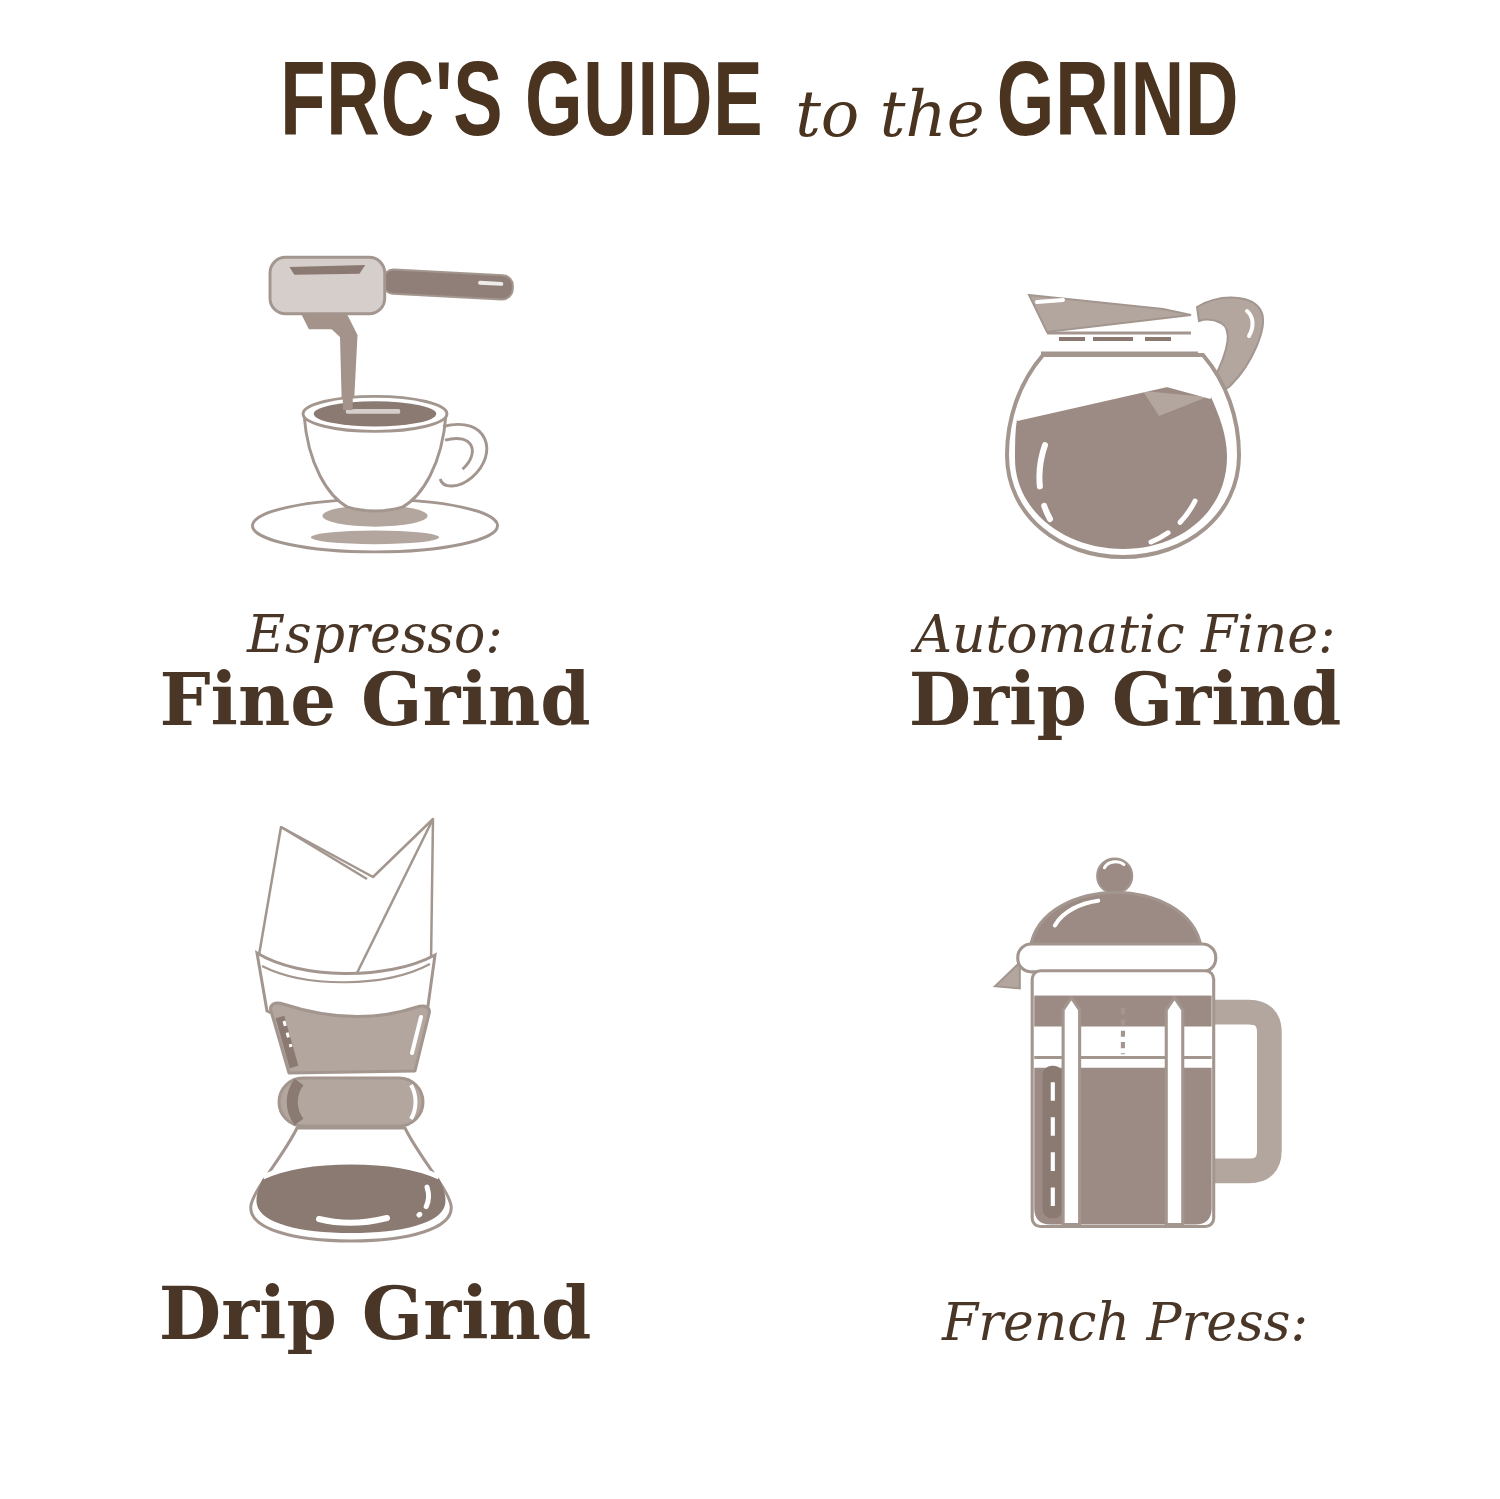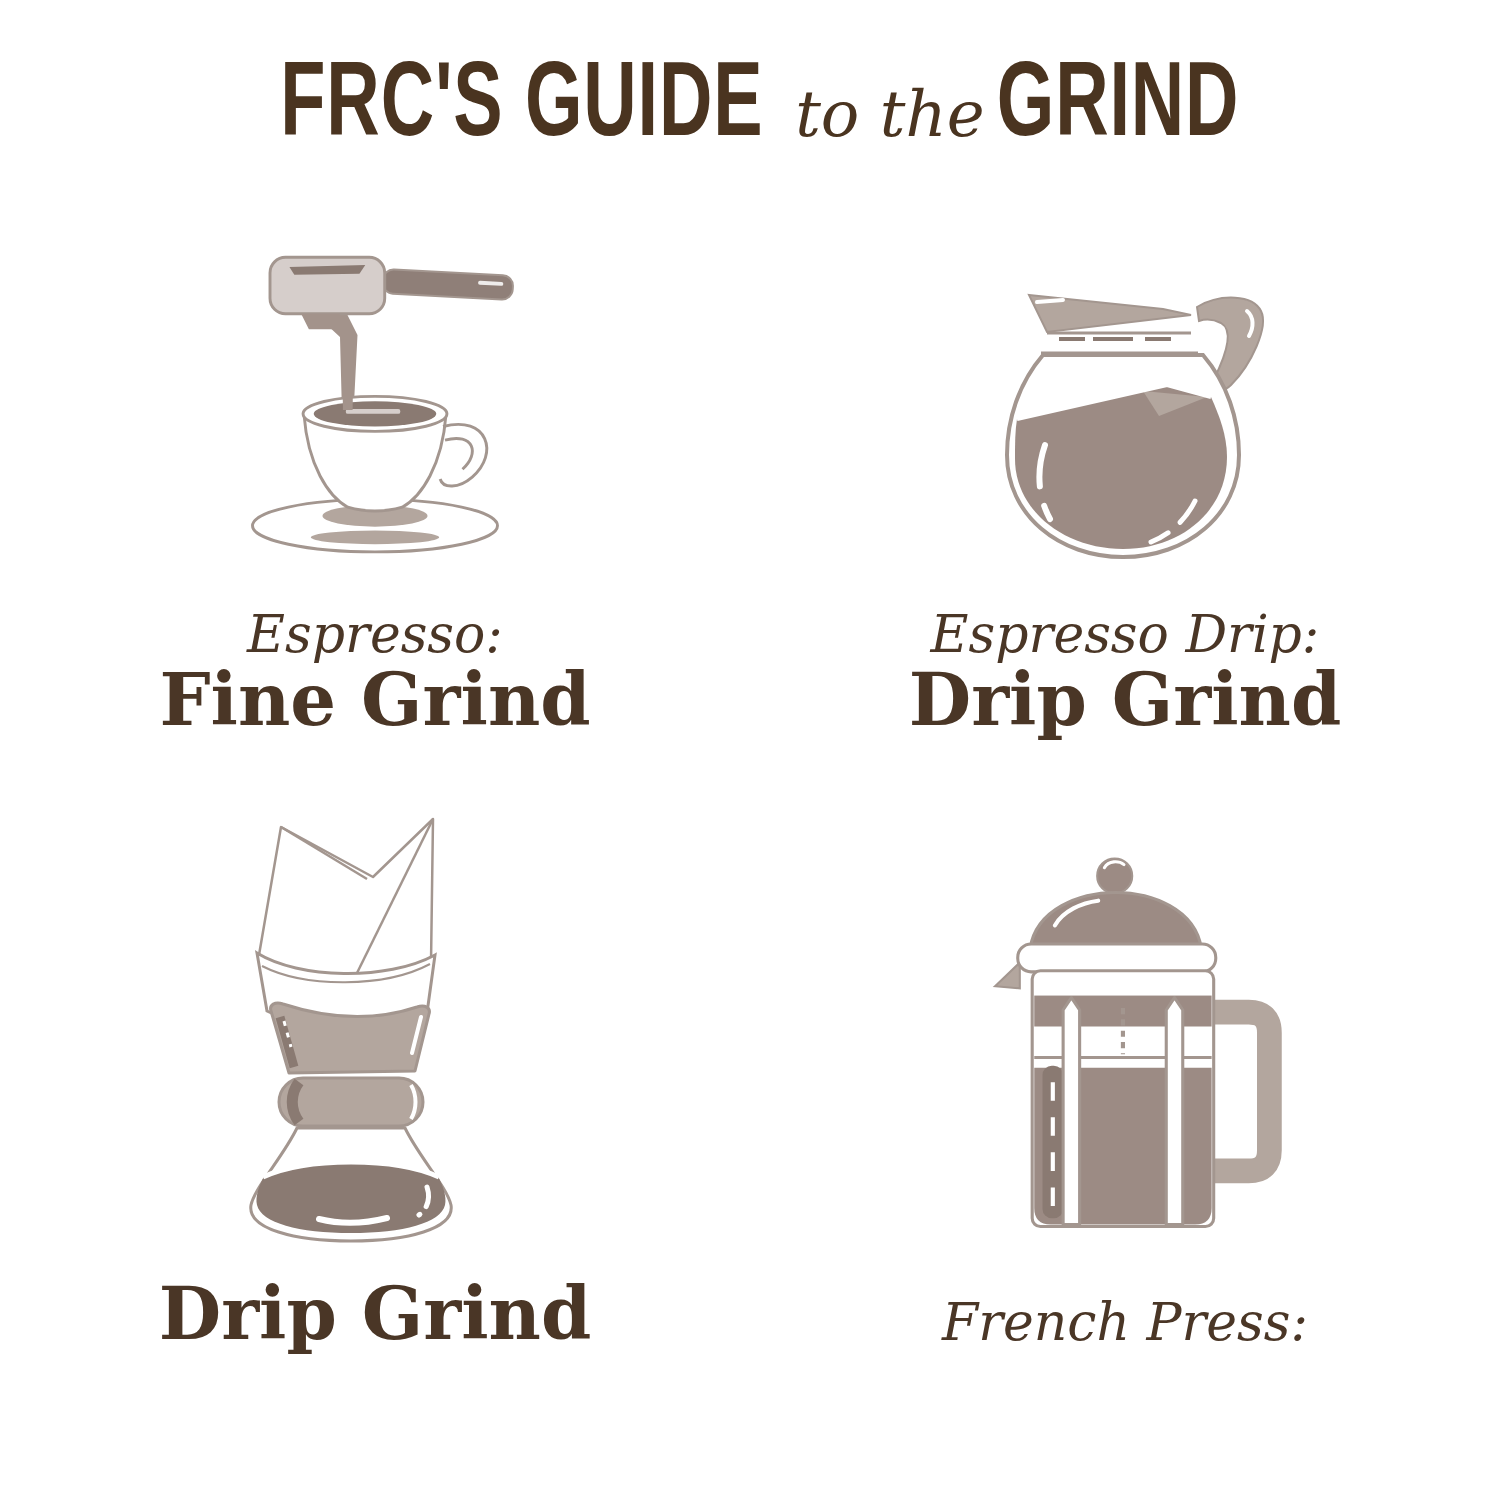--- a/index.html
+++ b/index.html
@@ -123,21 +123,21 @@
 
           <path d="M62,150 L212,116 L256,128 C264,146 272,166 272,188 C272,242 226,280 168,280 C110,280 60,242 60,190 C60,176 60,162 62,150 Z" fill="#9c8b84"></path>
           <path d="M188,122 L252,128 L204,147 Z" fill="#b3a69e"></path>
           <path d="M62,150 L212,116 L256,128" stroke="#fff" stroke-width="4" fill="none"></path>
 
           <path d="M90,176 C81,202 83,228 95,250" stroke="#fff" stroke-width="6" fill="none" stroke-linecap="round" stroke-dasharray="42 20"></path>
           <path d="M240,232 C230,252 214,266 196,273" stroke="#fff" stroke-width="5" fill="none" stroke-linecap="round" stroke-dasharray="26 16"></path>
         </svg>
       </div>
       <figcaption class="caption">
-        <div class="method">Espresso Drip:</div>
+        <div class="method">Automatic Fine:</div>
         <div class="grind">Drip Grind</div>
       </figcaption>
     </figure>
 
     <figure class="cell row2" style="margin:0;">
       <div class="art">
         <svg width="280" viewBox="0 0 280 440" xmlns="http://www.w3.org/2000/svg">
 
           <path d="M46,22 L24,150 C60,172 110,180 140,176 L196,158 L198,14 L138,72 Z" fill="#fff" stroke="#a3968f" stroke-width="2.5" stroke-linejoin="round"></path>
           <path d="M46,22 L132,74" stroke="#a3968f" stroke-width="2.5"></path>

